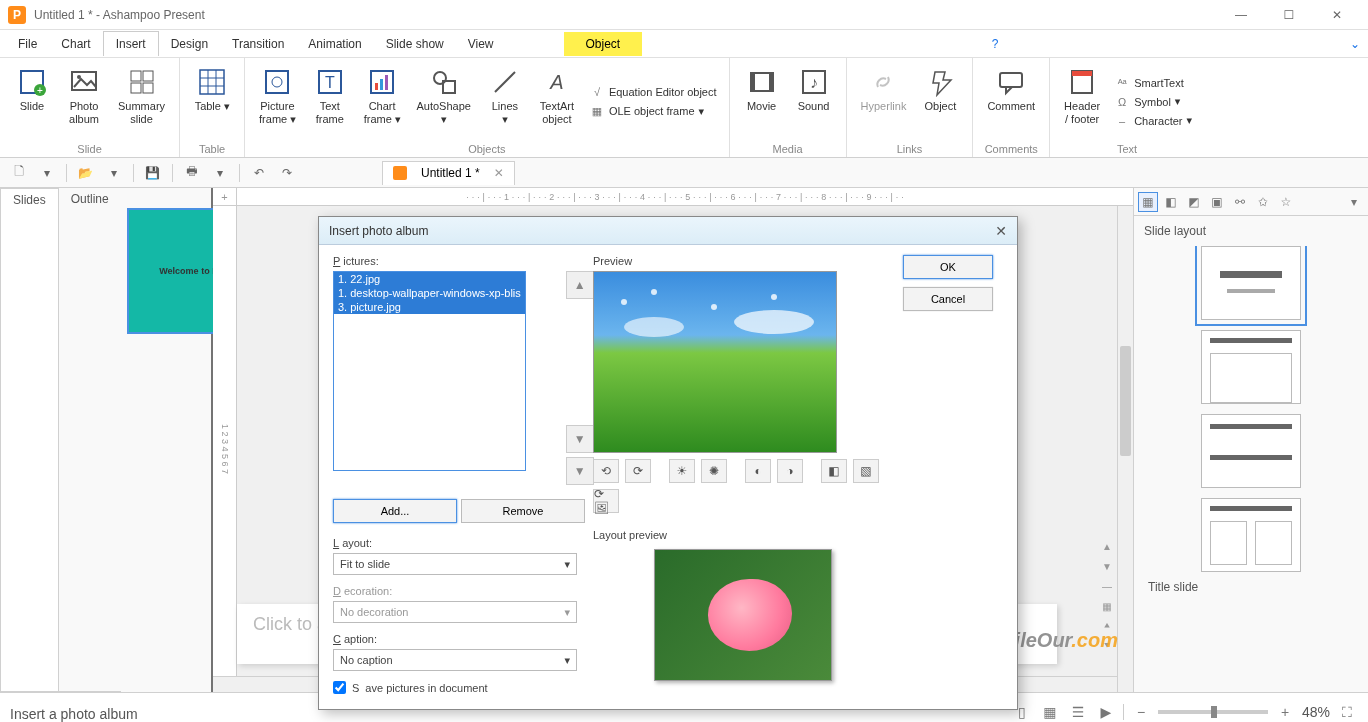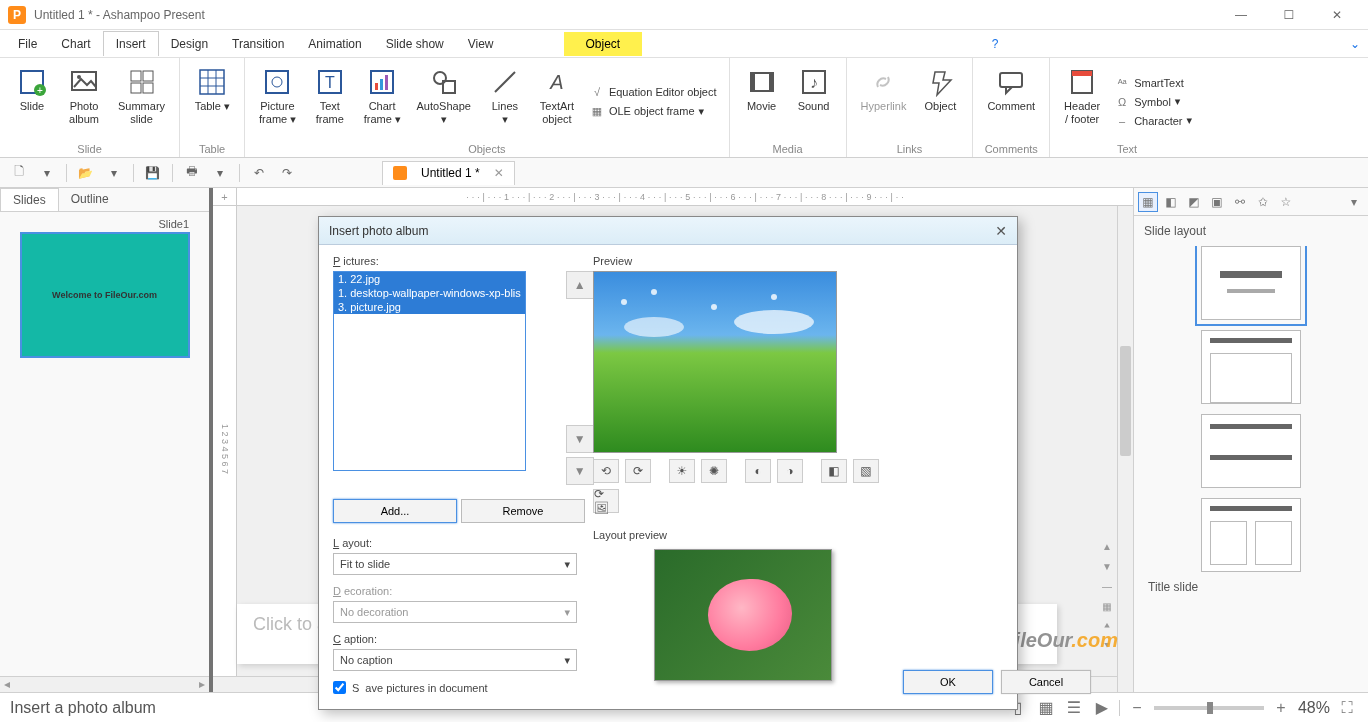--- a/index.html
+++ b/index.html
@@ -24,21 +24,21 @@
 .ribbon-stack { display: flex; flex-direction: column; gap: 1px; align-self: stretch; justify-content: center; }
 .ribbon-inline { display: flex; align-items: center; gap: 4px; font-size: 11px; color: #333; padding: 1px 4px; white-space: nowrap; }
 .ribbon-inline .si { width: 16px; height: 16px; display:flex; align-items:center; justify-content:center; color:#777;}
 .qat { height: 30px; background: #f9f9f9; border-bottom: 1px solid #d0d0d0; display: flex; align-items: center; padding: 0 6px; gap: 2px; }
 .qat-btn { width: 26px; height: 24px; display: flex; align-items: center; justify-content: center; color: #666; }
 .qat-sep { width: 1px; height: 18px; background: #d0d0d0; margin: 0 4px; }
 .doc-tab { display: flex; align-items: center; margin-left: 80px; background: #fff; border: 1px solid #d0d0d0; border-bottom: none; padding: 4px 10px; gap: 14px; height: 24px; }
 .doc-tab .di { width: 14px; height: 14px; background: #ff8c1a; border-radius: 2px; }
 .doc-tab .close { color: #999; }
 .main-area { display: flex; height: 504px; }
-.left-panel { width: 213px; background: #f9f9f9; border-right: 4px solid #737373; display: flex; flex-direction: column; }
+.left-panel { width: 213px; background: #f9f9f9; border-right: 2px solid #737373; display: flex; }
 .lp-tabs { display: flex; border-bottom: 1px solid #d0d0d0; }
 .lp-tab { padding: 4px 12px; font-size: 12px; color: #555; }
 .lp-tab.active { background: #fff; border: 1px solid #d0d0d0; border-bottom: none; }
 .slide-thumb-area { flex: 1; padding: 6px; }
 .slide-label { text-align: right; font-size: 11px; color: #555; padding-right: 14px; }
 .slide-thumb { width: 170px; height: 126px; background: #14b8a6; border: 2px solid #4a90e2; display: flex; align-items: center; justify-content: center; font-size: 9px; color: #333; margin: 2px auto; font-weight: bold; }
 .lp-scroll { height: 16px; background: #f0f0f0; border-top: 1px solid #d0d0d0; display:flex; }
 .canvas-area { flex: 1; background: #f0f0f0; position: relative; overflow: hidden; }
 .ruler-h { position: absolute; top: 0; left: 24px; right: 0; height: 18px; background: #fff; border-bottom: 1px solid #ccc; font-size: 9px; color: #999; display: flex; align-items: center; justify-content: center; }
 .ruler-v { position: absolute; top: 18px; left: 0; width: 24px; bottom: 0; background: #fff; border-right: 1px solid #ccc; font-size: 9px; color: #999; writing-mode: vertical-rl; display: flex; align-items: center; justify-content: center; }
@@ -63,34 +63,34 @@
 .dlg-title { height: 28px; background: linear-gradient(#eaf5fc,#dcedf7); border-bottom: 1px solid #bcd; display: flex; align-items: center; padding: 0 10px; font-size: 12px; color: #333; }
 .dlg-close { margin-left: auto; font-size: 14px; color: #555; cursor: default; }
 .dlg-body { padding: 10px 14px; display: grid; grid-template-columns: 250px 300px 1fr; gap: 10px; }
 .dlg-label { font-size: 11px; color: #444; margin-bottom: 4px; display:flex; align-items:center; gap:3px; }
 .dlg-label .ul { text-decoration: underline; }
 .pic-list { width: 222px; height: 200px; border: 1px solid #4a90e2; background: #fff; font-size: 11px; }
 .pic-list div { background: #2d7cd6; color: #fff; padding: 1px 4px; white-space: nowrap; overflow: hidden; }
 .pic-btns-v { display: flex; flex-direction: column; gap: 8px; margin-left: 4px; }
 .sq-btn { width: 28px; height: 28px; background: #f0f0f0; border: 1px solid #ccc; display: flex; align-items: center; justify-content: center; color: #888; font-size: 12px; }
 .preview-img { width: 244px; height: 182px; background: linear-gradient(to bottom, #3a8dde 0%, #6bb5ee 35%, #7cc843 45%, #2e8b1f 100%); border: 1px solid #999; position: relative; margin-top: 2px; }
-.dlg-buttons { display:flex; flex-direction:row; gap:8px; align-items:flex-end; }
+.dlg-buttons { display:flex; flex-direction:column; gap:8px; align-items:flex-start; }
 .dlg-btn { width: 90px; height: 24px; background: #f3f3f3; border: 1px solid #bbb; font-size: 11px; cursor: default; box-shadow: 0 0 1px rgba(0,0,0,.2); }
 .dlg-btn.def { border: 1px solid #4a90e2; box-shadow: 0 0 2px #4a90e2; }
 .row-btns { display:flex; gap:4px; margin-top:14px;}
 .wide-btn { flex:1; height: 24px; background: #f3f3f3; border: 1px solid #bbb; font-size: 11px;}
 .wide-btn.def { border: 1px solid #4a90e2; box-shadow: 0 0 2px #4a90e2; }
 .toolbtn-row { display:flex; gap:6px; margin-top:6px; flex-wrap:wrap;}
 .toolbtn { width:26px; height:24px; background:#f3f3f3; border:1px solid #ccc; display:flex;align-items:center;justify-content:center;font-size:12px;color:#555;}
 .sel-field { width: 244px; height: 22px; border: 1px solid #bbb; background: #fff; font-size: 11px; padding: 2px 6px; display:flex; align-items:center; justify-content:space-between; color:#444;}
 .layout-prev { width: 178px; height: 132px; background: linear-gradient(135deg,#2a6b2a,#4a8a3a); border: 1px solid #999; box-shadow: 2px 2px 4px rgba(0,0,0,.3); margin-top: 4px; position: relative; }
 .layout-prev::after { content:""; position:absolute; left:30%; top:22%; width:48%; height:56%; background: radial-gradient(circle at 40% 40%, #ffb7c5 0%, #ff7a9e 60%, #e55a82 100%); border-radius: 50% 48% 52% 50%; }
 .chk { display:flex; align-items:center; gap:6px; font-size:11px; color:#444; margin-top:10px;}
 .chk input { width:13px; height:13px;}
-.status-bar { height: 30px; background: #fff; border-top: 1px solid #d0d0d0; display: flex; align-items: center; padding: 0 10px; font-size: 16px; color: #555; }
+.status-bar { height: 30px; background: #fff; border-top: 1px solid #d0d0d0; display: flex; align-items: flex-end; padding: 0 10px; font-size: 14px; color: #555; }
 .sb-right { margin-left: auto; display: flex; align-items: center; gap: 6px; }
 .sb-btn { width: 22px; height: 20px; display:flex;align-items:center;justify-content:center;color:#777;}
 .zoom-slider { width: 110px; height: 4px; background: #ccc; position: relative; }
 .zoom-slider .h { position: absolute; top: -4px; left: 48%; width: 6px; height: 12px; background: #888; }
 svg { display: block; }
 .watermark { position:absolute; right: 250px; bottom: 70px; color:#ffb000; font-size:20px; font-weight:600; font-style:italic; z-index: 40; opacity:.9;}
 .watermark span { color:#888; }
 </style>
 </head>
 <body>

